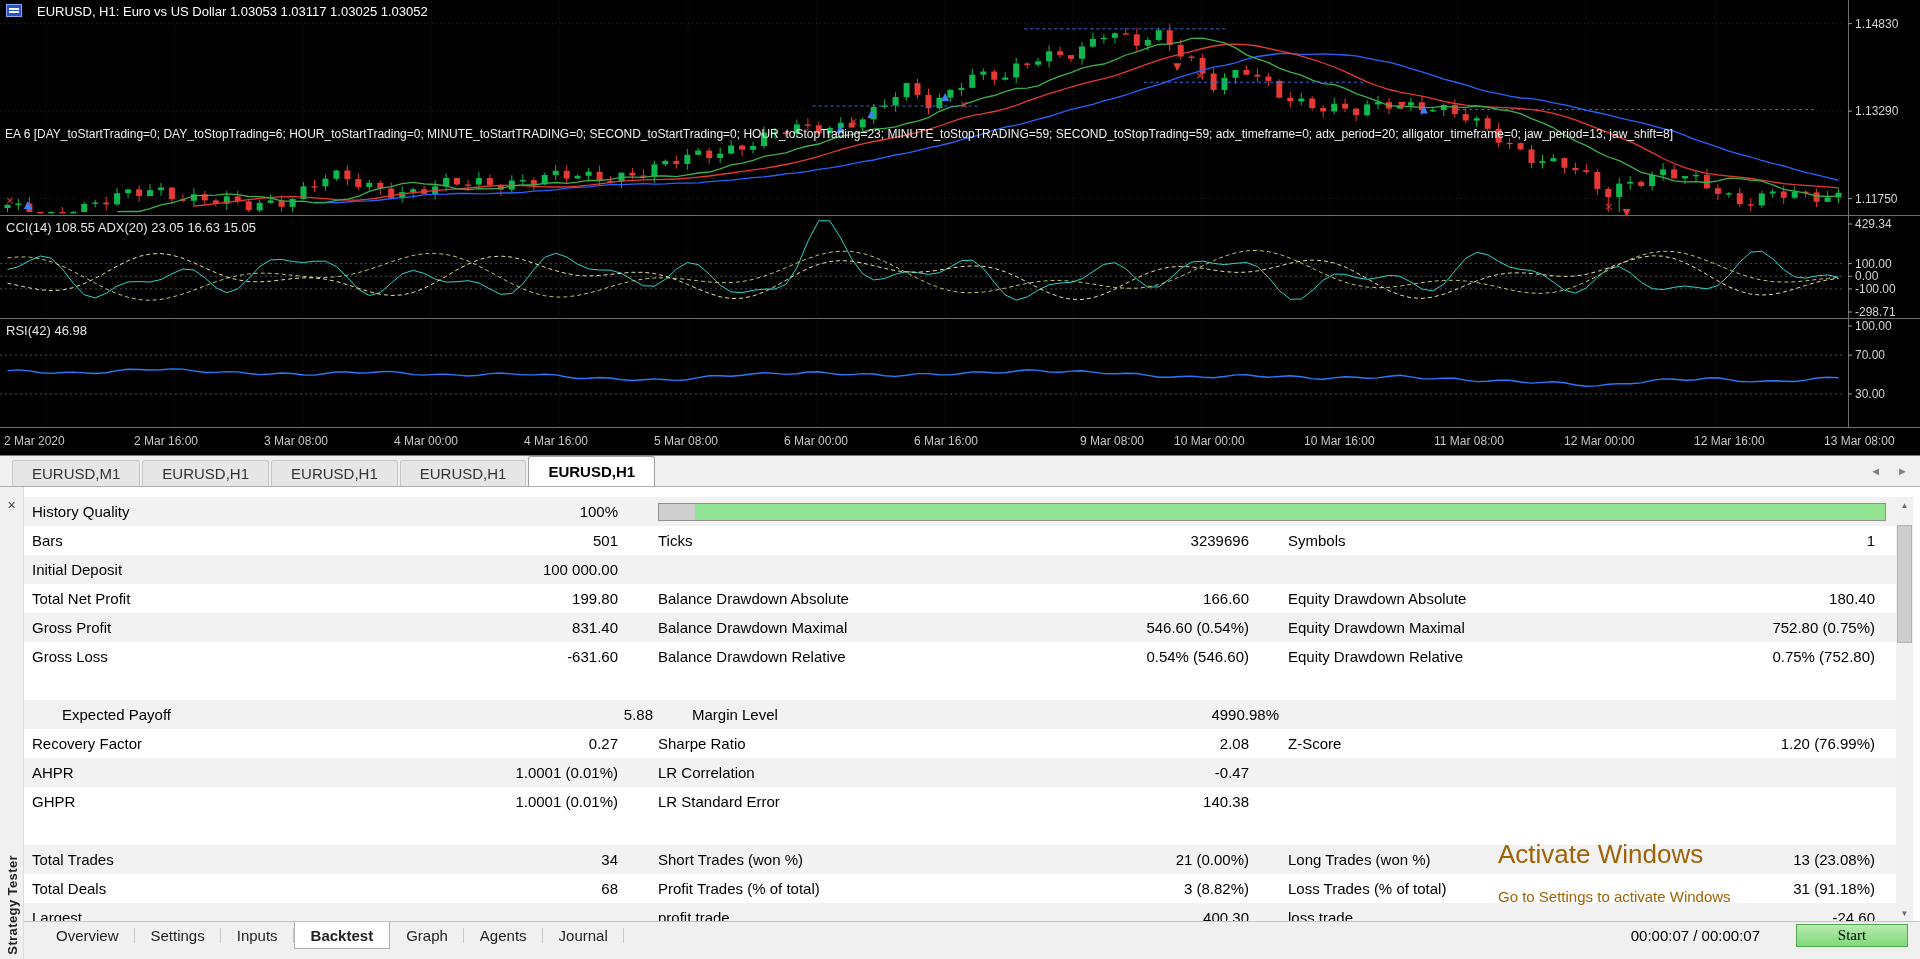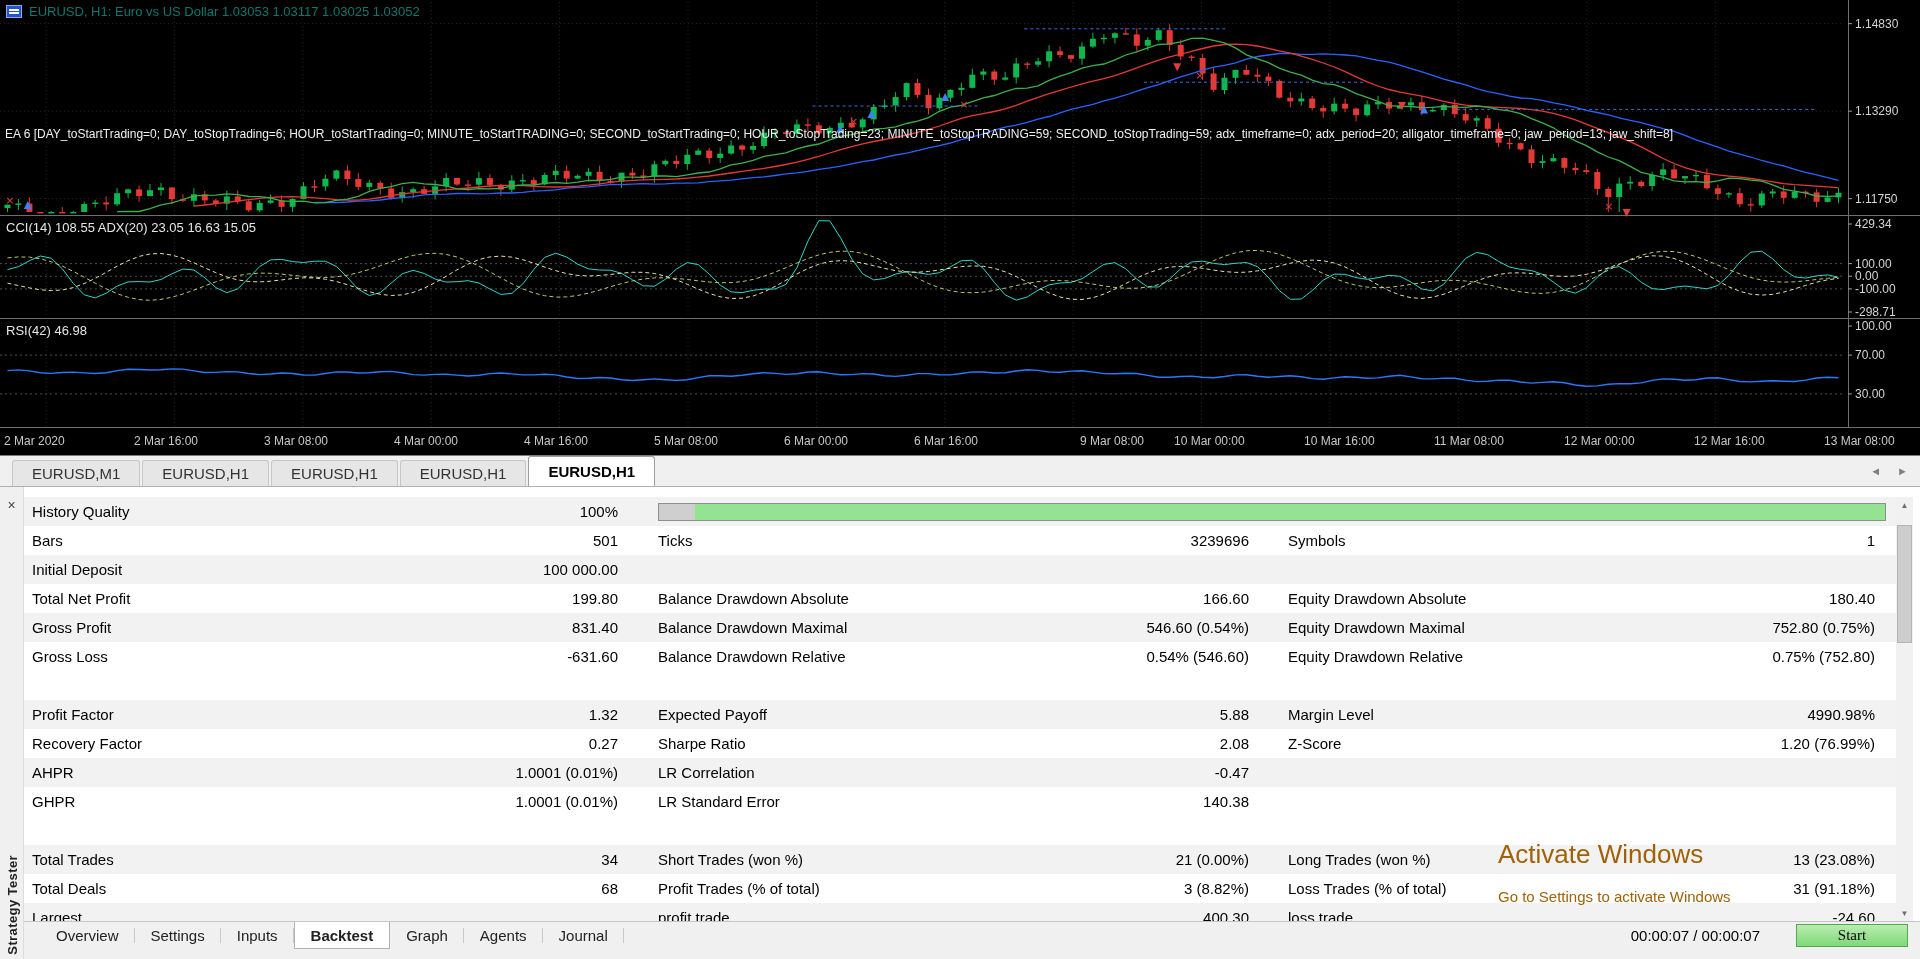--- a/index.html
+++ b/index.html
@@ -2,21 +2,21 @@
 <html><head>
 <meta charset="utf-8">
 <style>
 *{margin:0;padding:0;box-sizing:border-box}
 html,body{width:1920px;height:959px;overflow:hidden;background:#e0e0e0;font-family:"Liberation Sans",sans-serif}
 .root{position:relative;width:1920px;height:959px;background:#fff}
 
 
 .chart-area{position:absolute;left:0;top:0;width:1920px;height:455px;background:#000}
 #chart-svg{position:absolute;left:0;top:0}
-.chart-title{position:absolute;left:6px;top:4px;display:flex;align-items:center;gap:7px;color:#0f766e;font-size:13px;z-index:3;white-space:nowrap}
+.chart-title{position:absolute;left:6px;top:4px;display:flex;align-items:flex-start;gap:15px;color:#ffffff;font-size:13px;z-index:3;white-space:nowrap}
 .chart-icon{width:16px;height:13px;background:#2255cc;border:1px solid #8fa9e6;display:flex;flex-direction:column;justify-content:space-evenly;padding:1px 2px}
 .chart-icon i{display:block;height:2px;background:#fff}
 .ea-comment{position:absolute;left:5px;top:127px;right:76px;color:#f0f0f0;font-size:12px;white-space:nowrap;overflow:hidden;z-index:3}
 .pane-label{position:absolute;left:6px;color:#e6e6e6;font-size:13px;z-index:3;white-space:nowrap}
 .pane-label.cci{top:220px}
 .pane-label.rsi{top:323px}
 .time-axis{position:absolute;left:0;top:432px;width:1848px;height:22px}
 .time-axis span{position:absolute;top:2px;font-size:12px;color:#c8c8c8;white-space:nowrap}
 
 
@@ -623,24 +623,20 @@
             <span>Balance Drawdown Relative</span>
             <span>0.54% (546.60)</span>
           </div>
           <div class="sec s3">
             <span>Equity Drawdown Relative</span>
             <span>0.75% (752.80)</span>
           </div>
         </div>
         <div class="t-row"></div>
         <div class="t-row shade">
-          <div class="sec s1">
-            <span>Profit Factor</span>
-            <span>1.32</span>
-          </div>
           <div class="sec s2">
             <span>Expected Payoff</span>
             <span>5.88</span>
           </div>
           <div class="sec s3">
             <span>Margin Level</span>
             <span>4990.98%</span>
           </div>
         </div>
         <div class="t-row">

